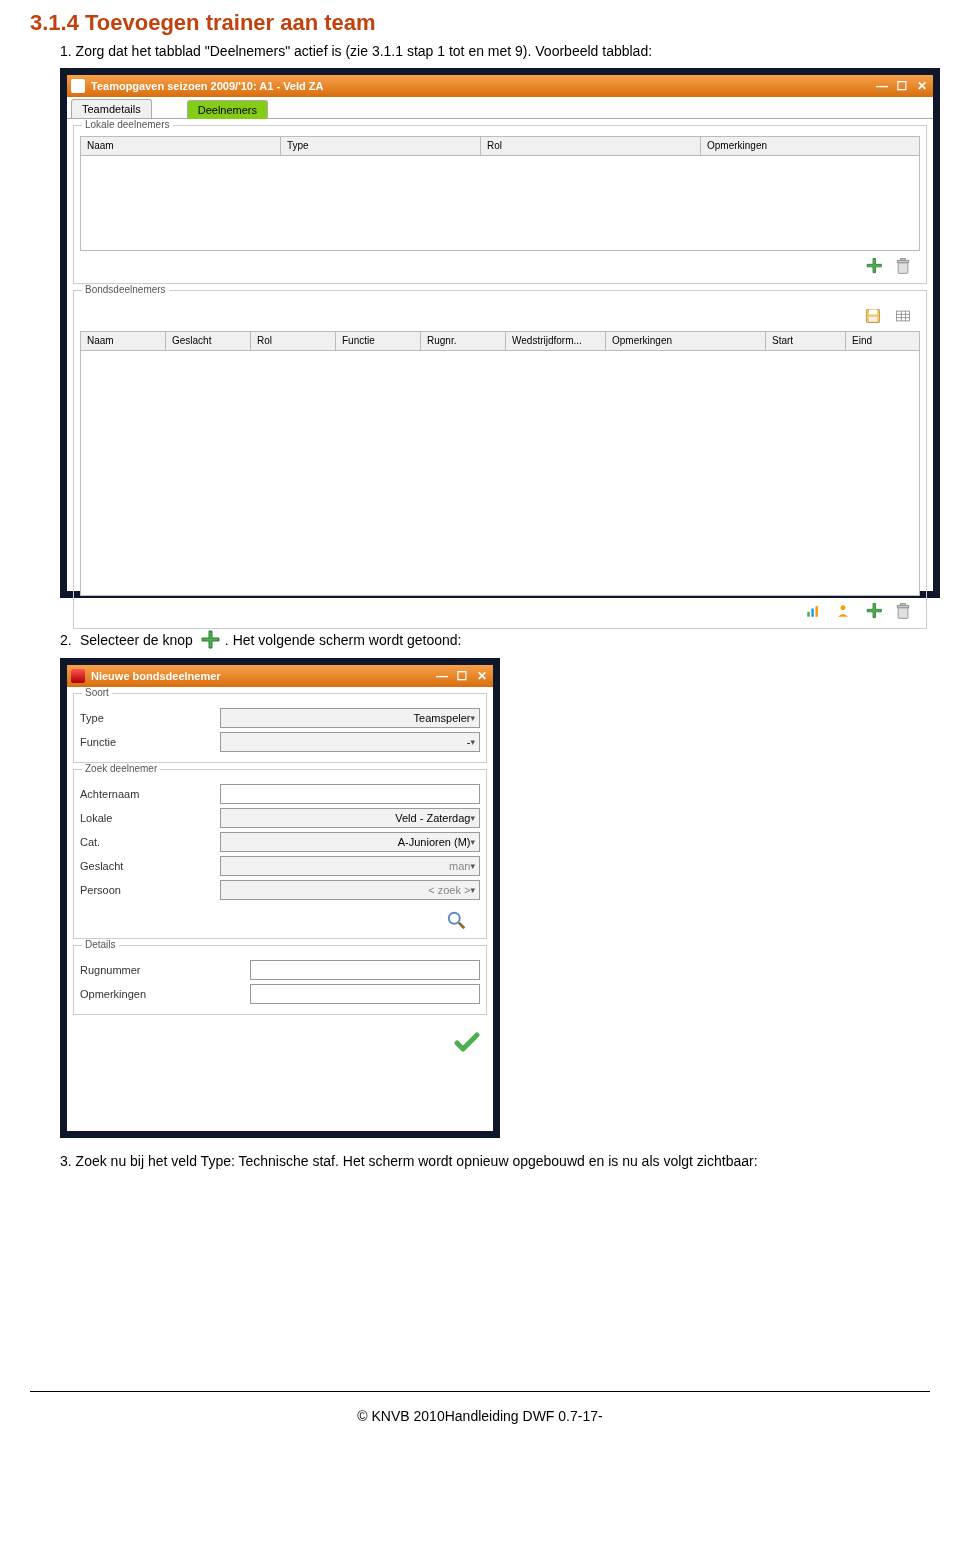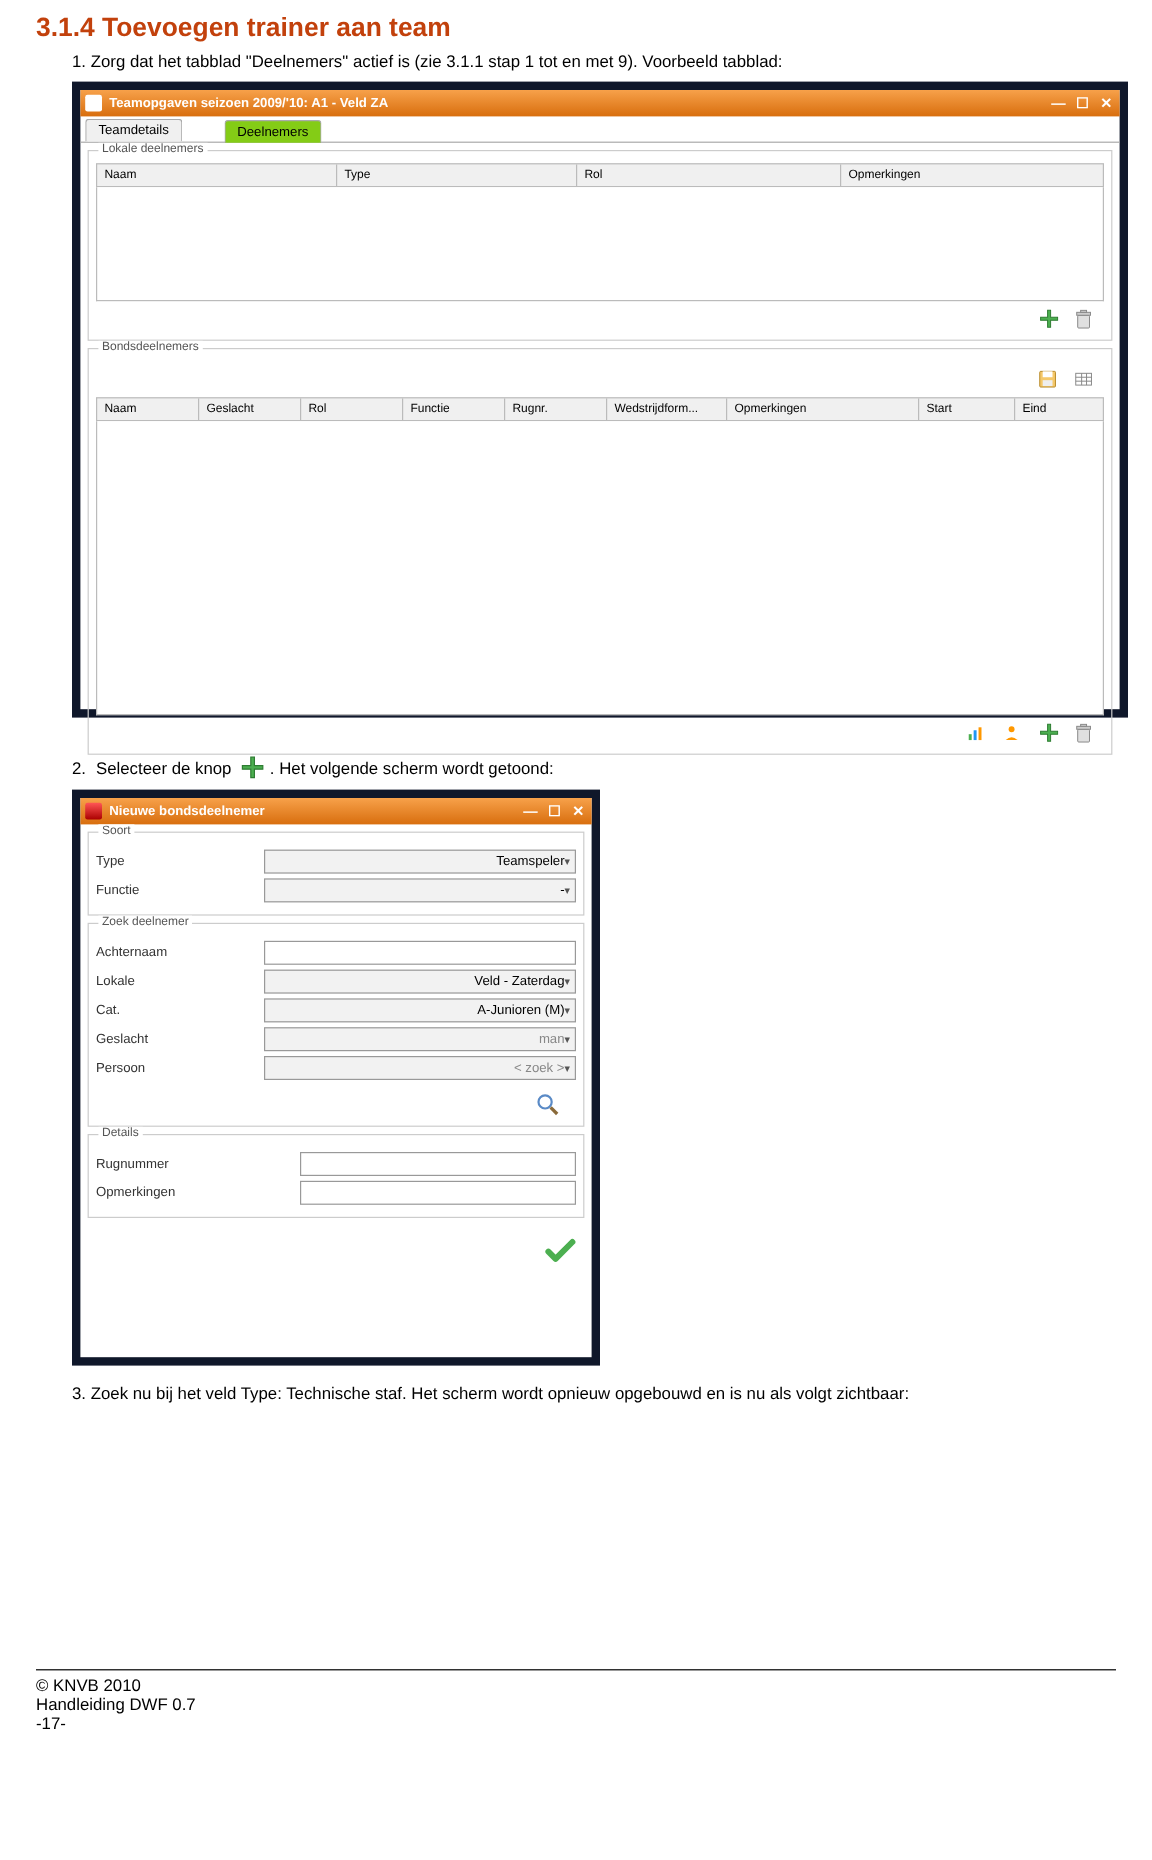--- a/index.html
+++ b/index.html
@@ -142,24 +142,23 @@
       background: #fff;
     }
     .searchrow { display:flex; justify-content:flex-end; padding: 6px 12px 0 0; }
     .search-icon svg { width: 22px; height: 22px; }
     .checkicon { width: 28px; height: 28px; }
     
     .footer {
       margin-top: 220px;
       border-top: 1px solid #000;
       display: flex;
-      justify-content: flex-start;
-      padding-top: 4px;
+      justify-content: center;
+      padding-top: 16px;
       font-size: 14px;
-      flex-direction: column;
     }
     
     .step2-row {
       margin-left: 30px;
       margin-top: 30px;
       margin-bottom: 6px;
       display: flex;
       align-items: center;
     }
     .big-plus { width: 24px; height: 24px; margin: 0 4px; }

